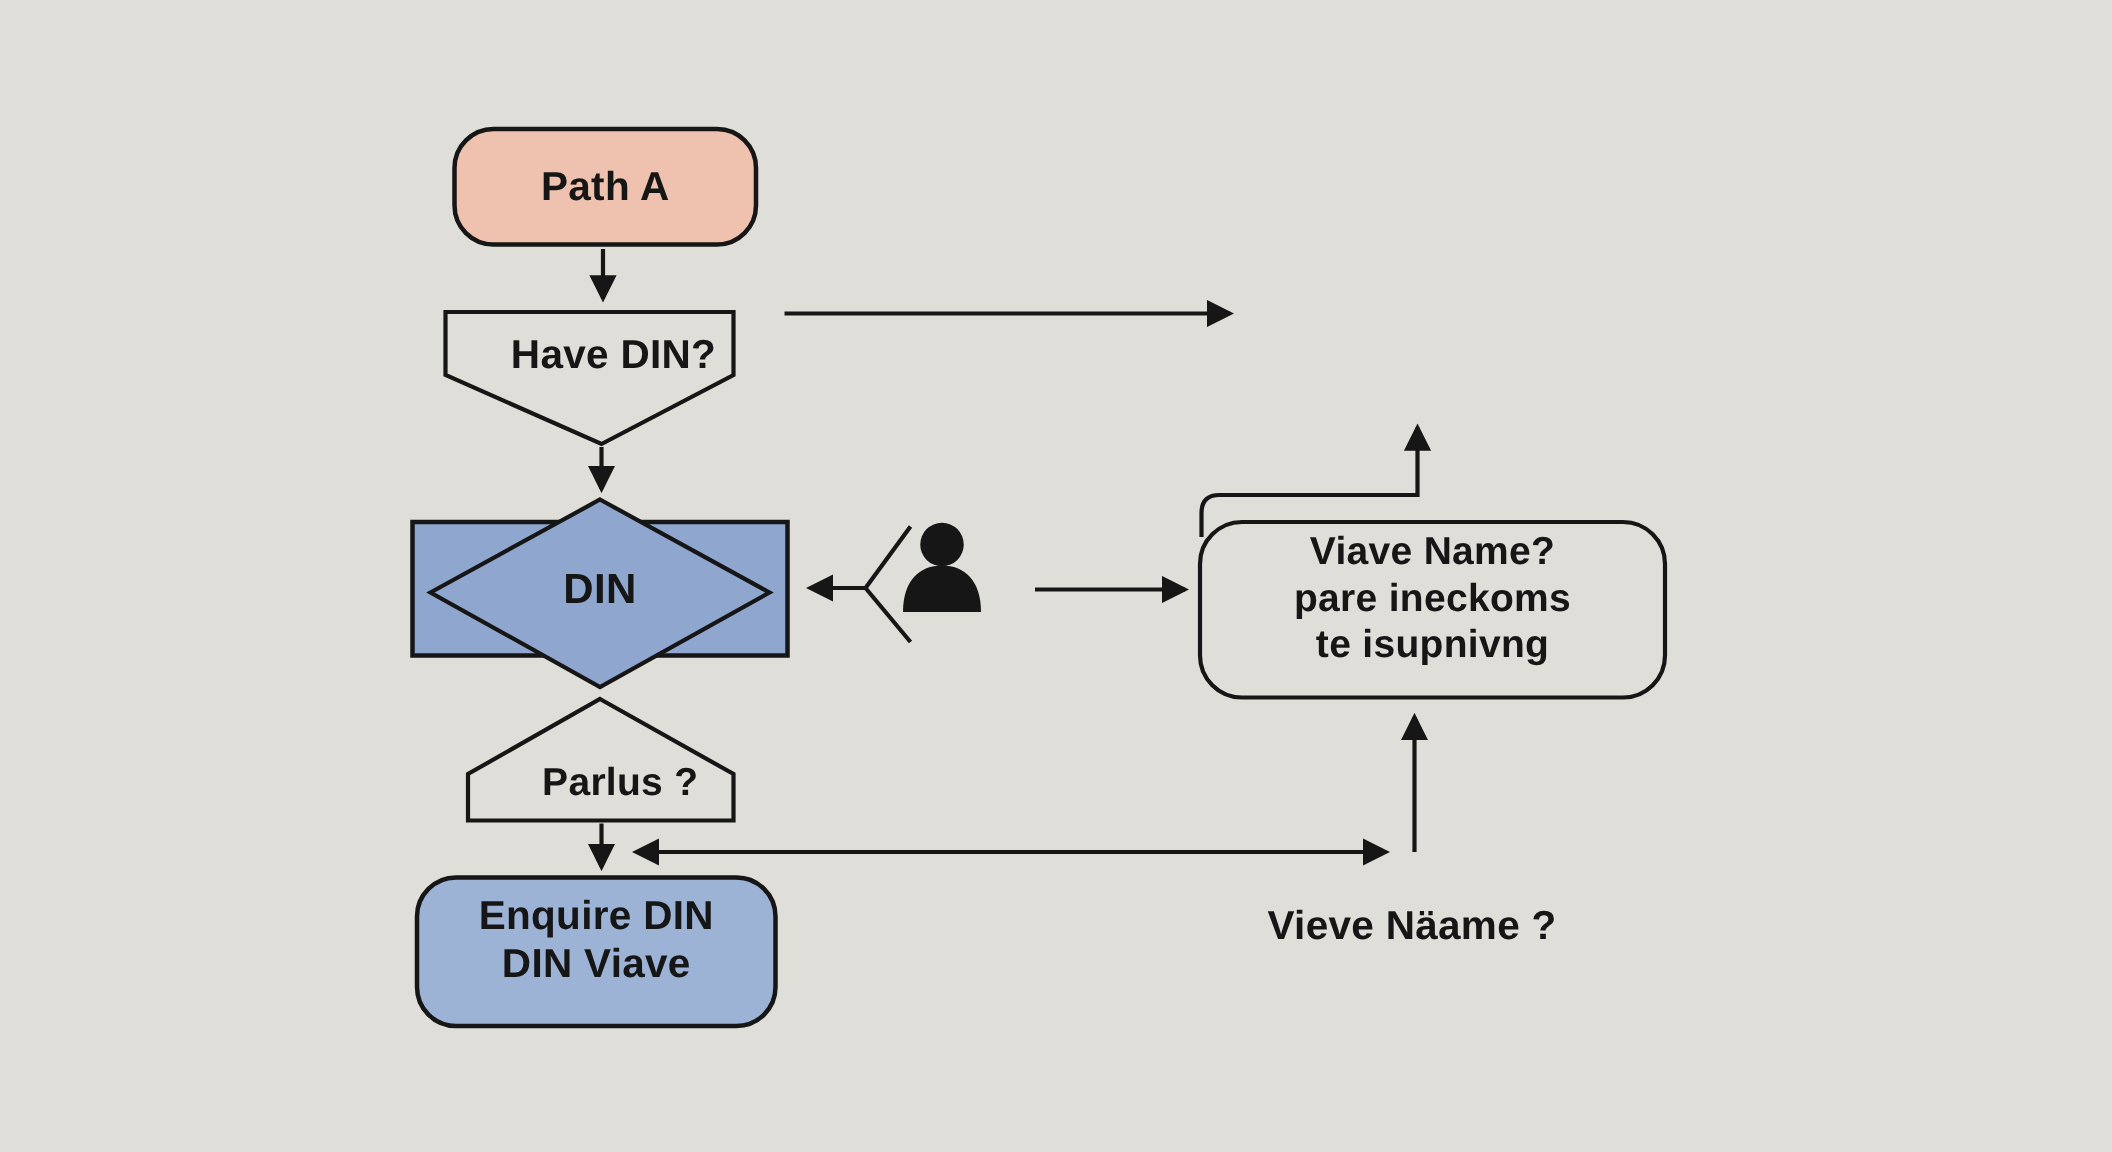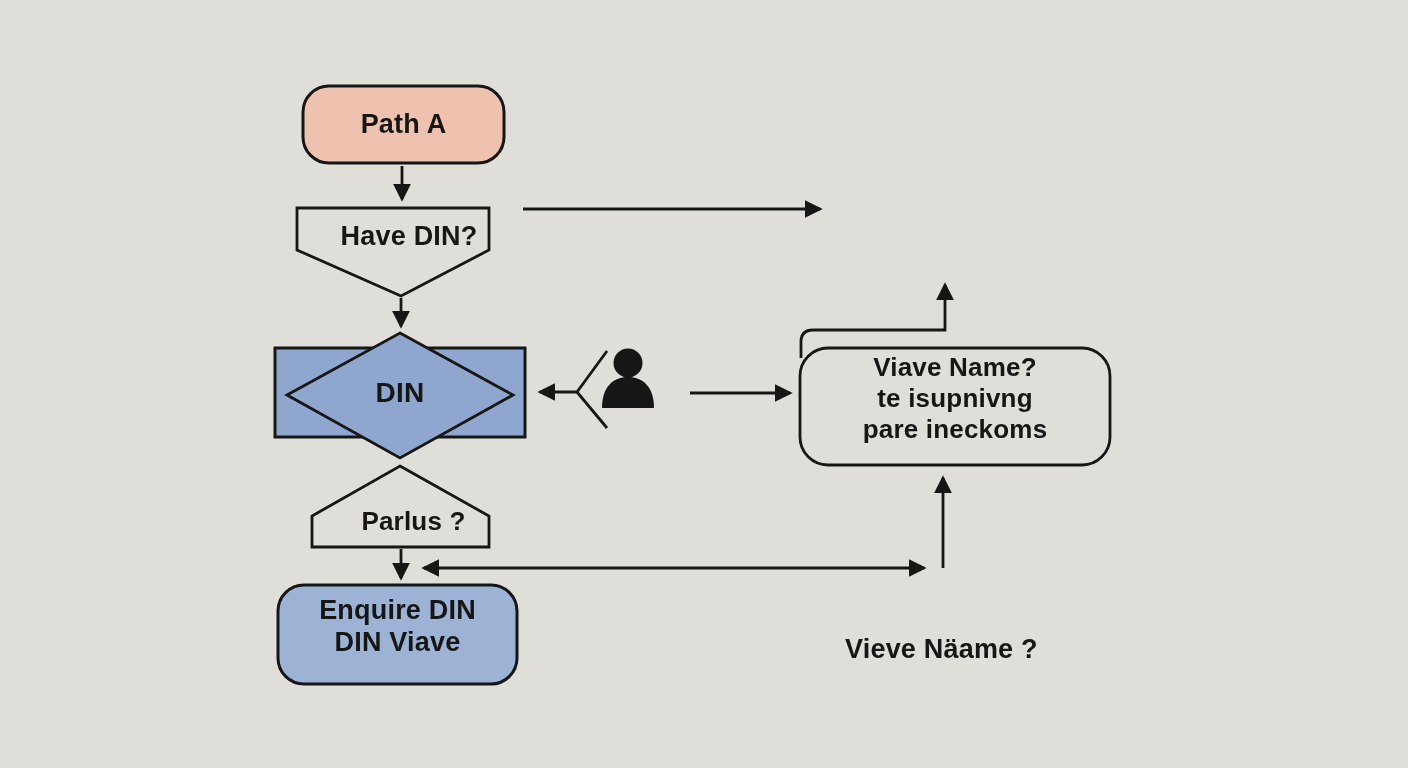--- a/index.html
+++ b/index.html
@@ -16,21 +16,21 @@
     display:flex;
     flex-direction:column;
     align-items:center;
     justify-content:center;
     text-align:center;
     font-weight:bold;
     color:#161616;
     letter-spacing:.2px;
     white-space:nowrap;
   }
-  .label.left-align{align-items:flex-start;text-align:right;margin-top:32px;}
+  .label.left-align{align-items:flex-start;text-align:right;}
   .fs27{font-size:27px;line-height:31px;}
   .fs26{font-size:26px;line-height:31px;}
   .fs44{font-size:28px;line-height:44px;}
   .lh32{line-height:32px;}
 </style>
 </head>
 <body>
 
 <div id="stage">
 
@@ -92,22 +92,22 @@
 
   <div class="label fs26" style="left:312px;top:500px;width:203px;height:42px;">Parlus ?</div>
 
   <div class="label fs27 lh32" style="left:278px;top:585px;width:239px;height:82px;">
     <span>Enquire DIN</span>
     <span>DIN Viave</span>
   </div>
 
   <div class="label fs26" style="left:800px;top:348px;width:310px;height:101px;">
     <span>Viave Name?</span>
+    <span>pare ineckoms</span>
     <span>te isupnivng</span>
-    <span>pare ineckoms</span>
   </div>
 
 
   <div class="label fs27 lh32 left-align" style="left:845px;top:601px;width:330px;">
     <span>Vieve Näame ?</span>
   </div>
 
 </div>
 
 </body></html>

